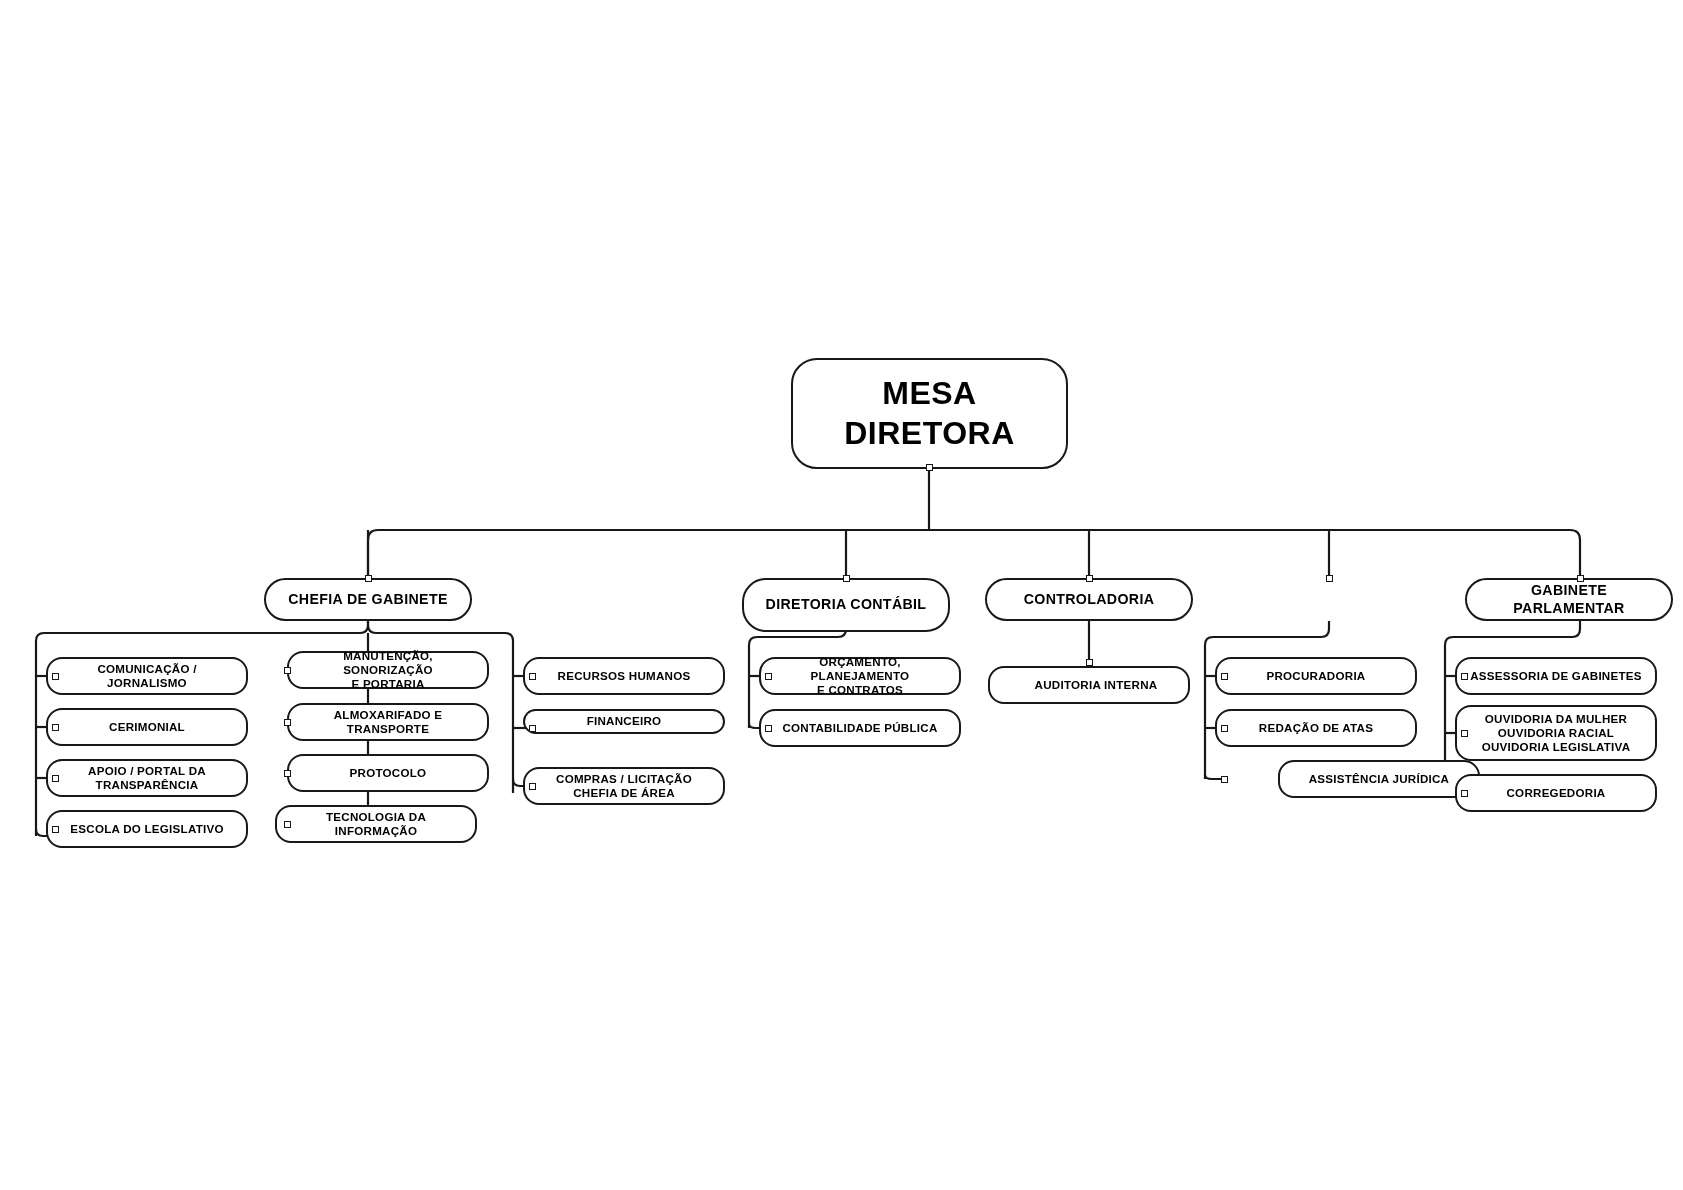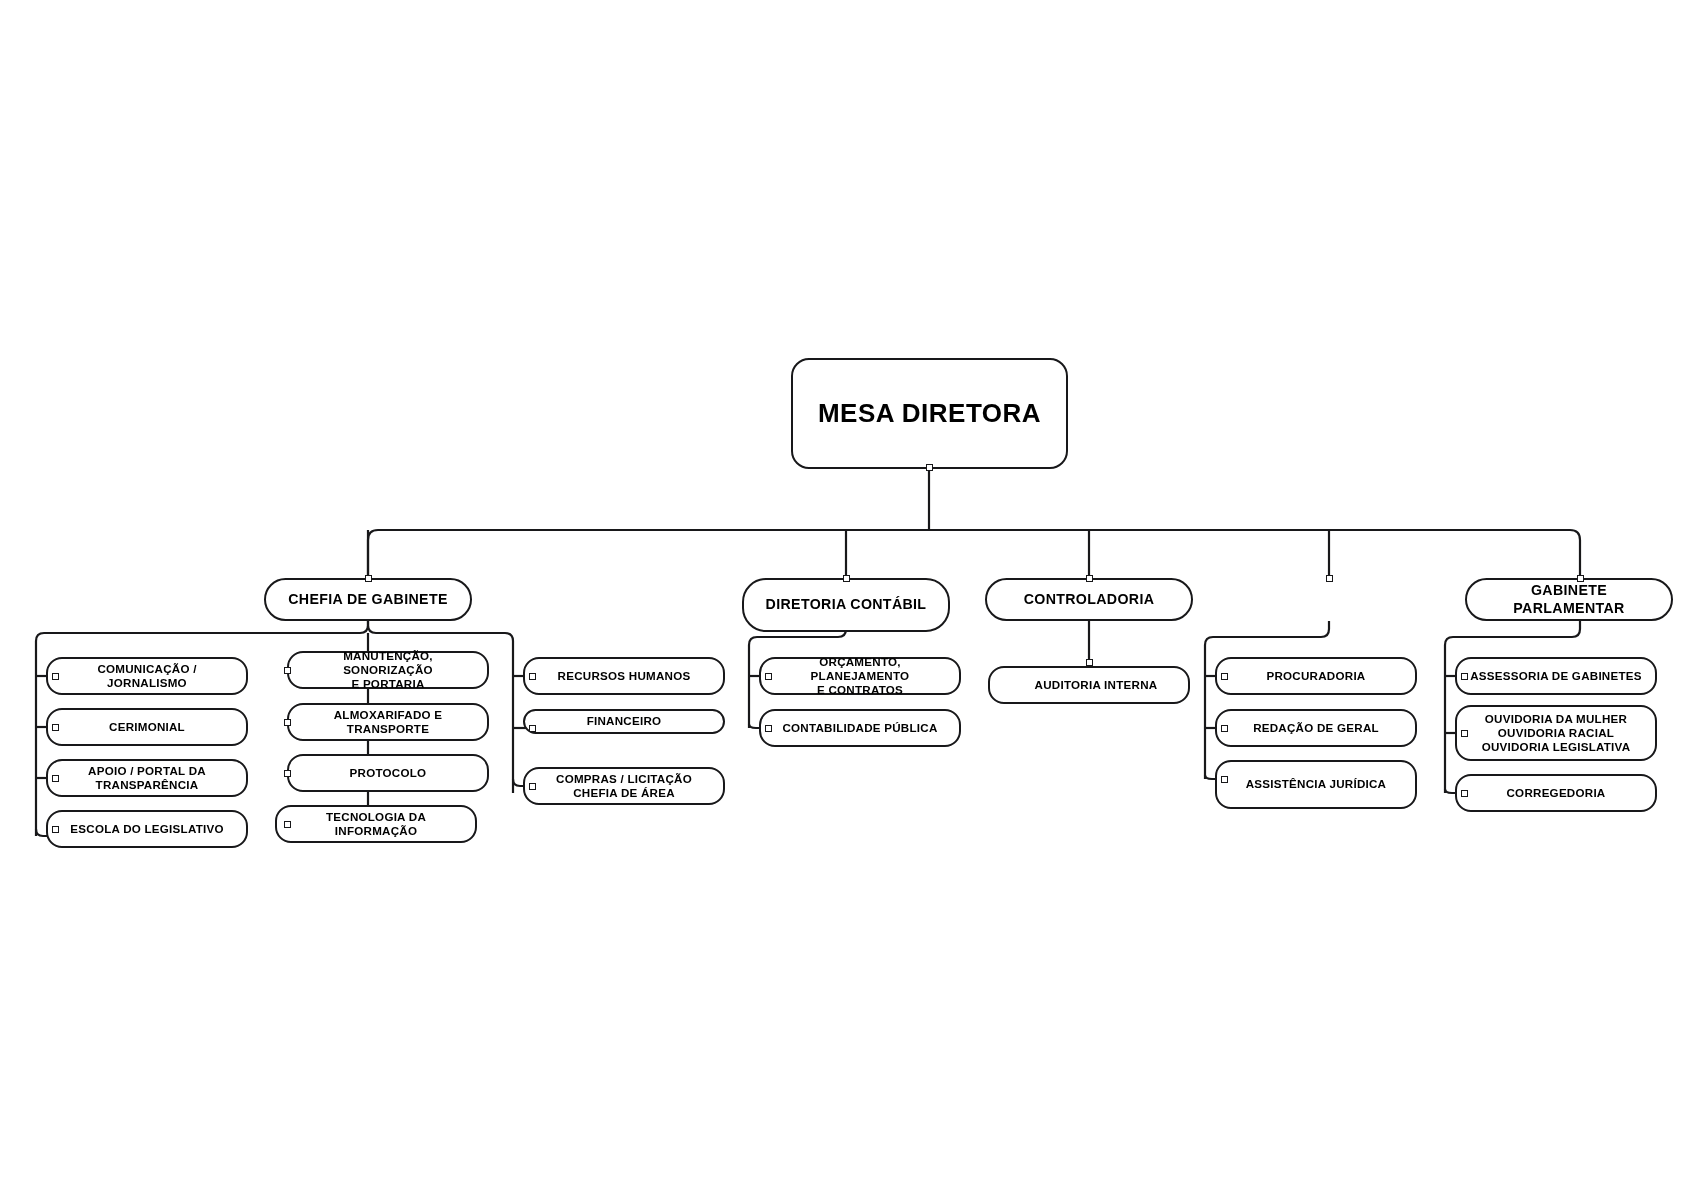--- a/index.html
+++ b/index.html
@@ -35,22 +35,22 @@
     align-items: center;
     justify-content: center;
     text-align: center;
     color: #000000;
     font-weight: bold;
     letter-spacing: 0.2px;
     line-height: 1.22;
     z-index: 3;
   }
   .node.root {
-    border-radius: 18px;
-    font-size: 26px;
+    border-radius: 26px;
+    font-size: 32px;
     letter-spacing: 0.5px;
   }
   .node.lvl2 {
     border-radius: 24px;
     font-size: 14.2px;
     letter-spacing: 0.35px;
   }
   .node.leaf {
     border-radius: 16px;
     font-size: 11.6px;
@@ -227,25 +227,25 @@
     <span class="txt">AUDITORIA INTERNA</span>
   </div>
   <div class="conn-sq" style="left:1086px; top:659px;"></div>
 
   <div class="node leaf" style="left:1215px; top:657px; width:202px; height:38px;">
     <span class="txt">PROCURADORIA</span>
   </div>
   <div class="conn-sq" style="left:1221px; top:673px;"></div>
 
   <div class="node leaf" style="left:1215px; top:709px; width:202px; height:38px;">
-    <span class="txt">REDAÇÃO DE GERAL</span>
+    <span class="txt">REDAÇÃO DE ATAS</span>
   </div>
   <div class="conn-sq" style="left:1221px; top:725px;"></div>
 
-  <div class="node leaf" style="left:1215px; top:760px; width:202px; height:49px;">
+  <div class="node leaf" style="left:1278px; top:760px; width:202px; height:38px;">
     <span class="txt">ASSISTÊNCIA JURÍDICA</span>
   </div>
   <div class="conn-sq" style="left:1221px; top:776px;"></div>
 
   <div class="node leaf" style="left:1455px; top:657px; width:202px; height:38px;">
     <span class="txt">ASSESSORIA DE GABINETES</span>
   </div>
   <div class="conn-sq" style="left:1461px; top:673px;"></div>
 
   <div class="node leaf" style="left:1455px; top:705px; width:202px; height:56px;">

